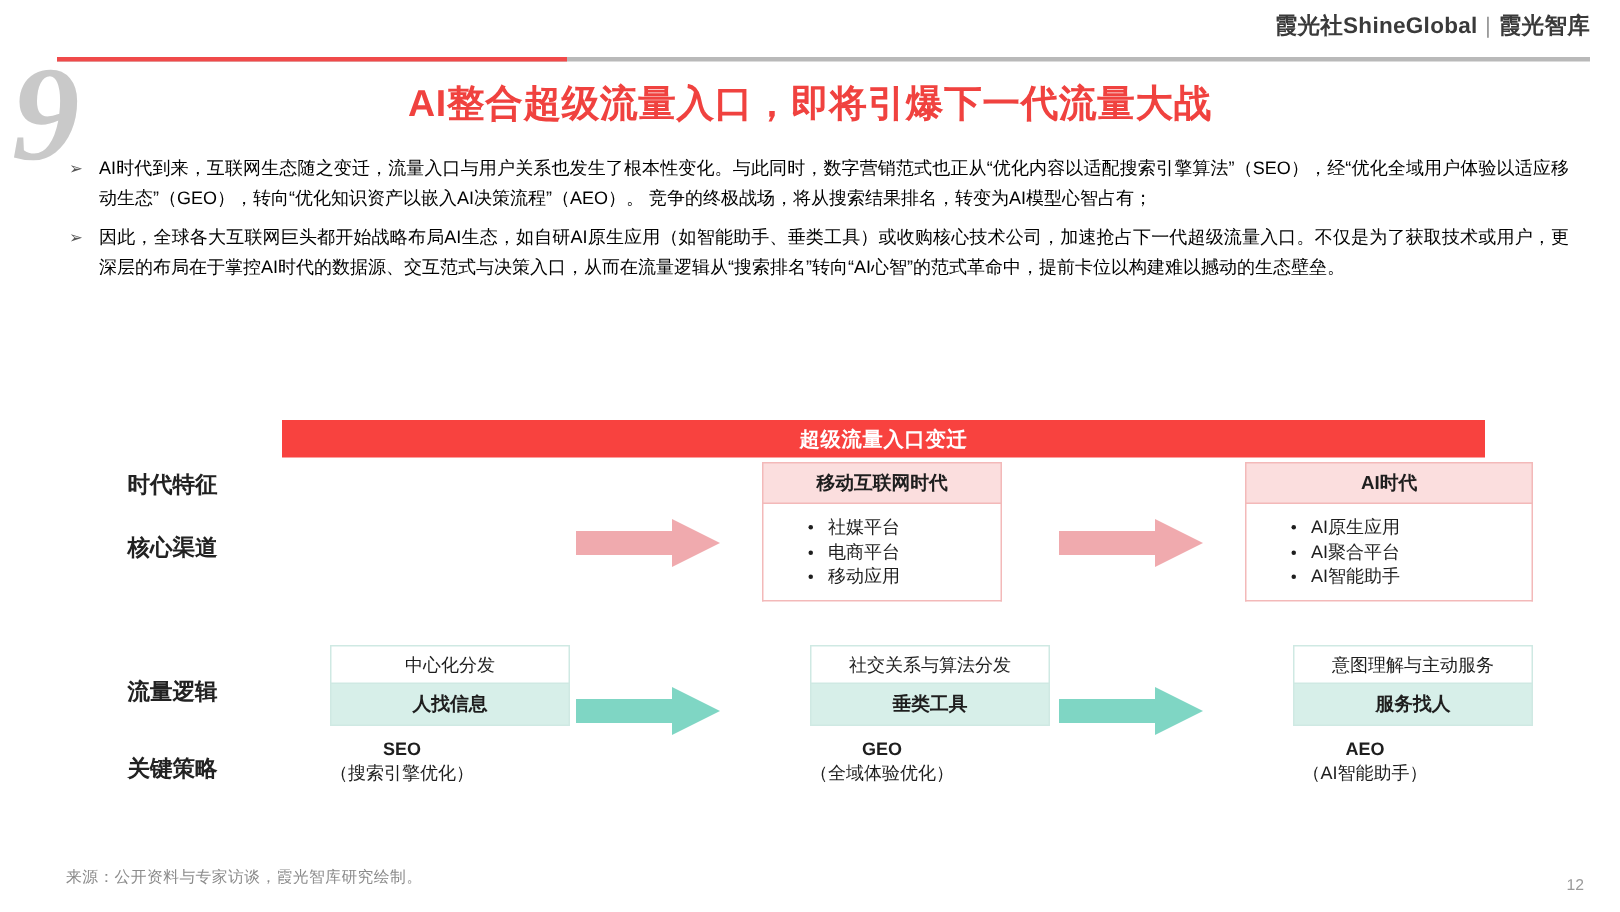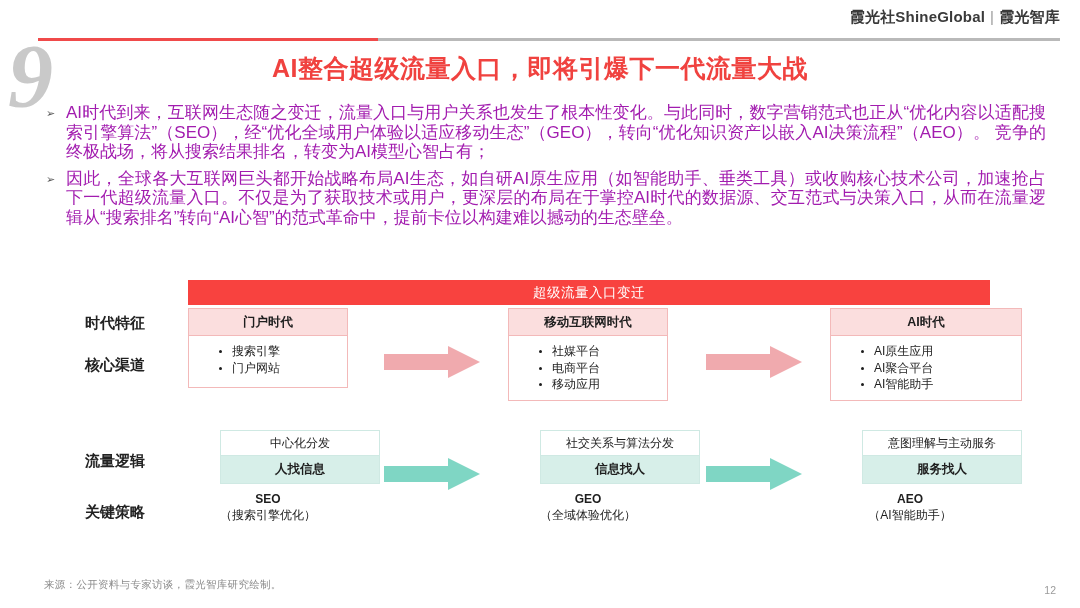--- a/index.html
+++ b/index.html
@@ -46,37 +46,37 @@
 
   
   .bullets{position:absolute;left:46px;top:103px;width:1000px;}
   .bullet{display:flex;align-items:flex-start;margin-bottom:7px;}
   .bullet .mark{
     flex:0 0 auto;width:20px;
     font-size:11px;color:#555;line-height:19px;padding-top:1px;
   }
   .bullet .txt{
     flex:1 1 auto;
-    font-size:17px;line-height:19.5px;color:#a21caf;
+    font-size:12px;line-height:19.5px;color:#000000;
     text-align:justify;
   }
 
   
   .diagram{position:absolute;left:0;top:270px;width:1080px;height:300px;}
 
   .row-label{
     position:absolute;
     width:110px;text-align:center;
     font-size:15px;font-weight:700;color:#222;
   }
 
   .banner{
     position:absolute;left:188px;width:802px;
     display:flex;align-items:center;justify-content:center;
-    color:#fff;font-size:13.5px;font-weight:400;letter-spacing:.5px;
+    color:#fff;font-size:13.5px;font-weight:700;letter-spacing:.5px;
   }
   .banner-red{top:10px;height:25px;background:#f8423f;}
   .banner-teal{top:265px;height:26px;background:#7fd6c4;}
 
   
   .era{position:absolute;width:160px;}
   .era .head{
     height:28px;background:#fbdede;border:1px solid #f3b9b9;
     display:flex;align-items:center;justify-content:center;
     font-size:12.5px;font-weight:700;color:#1e1e1e;
@@ -158,29 +158,20 @@
 
   <div class="diagram">
 
     <div class="row-label" style="left:60px;top:44px;">时代特征</div>
     <div class="row-label" style="left:60px;top:86px;">核心渠道</div>
     <div class="row-label" style="left:60px;top:182px;">流量逻辑</div>
     <div class="row-label" style="left:60px;top:233px;">关键策略</div>
 
     <div class="banner banner-red">超级流量入口变迁</div>
 
-    <div class="era" style="left:188px;top:38px;width:160px;">
-      <div class="head">门户时代</div>
-      <div class="body">
-        <ul>
-          <li>搜索引擎</li>
-          <li>门户网站</li>
-        </ul>
-      </div>
-    </div>
 
     <div class="era" style="left:508px;top:38px;width:160px;">
       <div class="head">移动互联网时代</div>
       <div class="body">
         <ul>
           <li>社媒平台</li>
           <li>电商平台</li>
           <li>移动应用</li>
         </ul>
       </div>
@@ -203,21 +194,21 @@
     <svg class="arrow" style="left:706px;top:76px;" width="96" height="32" viewBox="0 0 96 32">
       <polygon points="0,8 64,8 64,0 96,16 64,32 64,24 0,24" fill="#f0aaae"></polygon>
     </svg>
 
     <div class="logic" style="left:188px;top:160px;">
       <div class="top">中心化分发</div>
       <div class="bot">人找信息</div>
     </div>
     <div class="logic" style="left:508px;top:160px;">
       <div class="top">社交关系与算法分发</div>
-      <div class="bot">信息找人</div>
+      <div class="bot">垂类工具</div>
     </div>
     <div class="logic" style="left:830px;top:160px;">
       <div class="top">意图理解与主动服务</div>
       <div class="bot">服务找人</div>
     </div>
 
     <svg class="arrow" style="left:384px;top:188px;" width="96" height="32" viewBox="0 0 96 32">
       <polygon points="0,8 64,8 64,0 96,16 64,32 64,24 0,24" fill="#7fd6c4"></polygon>
     </svg>
     <svg class="arrow" style="left:706px;top:188px;" width="96" height="32" viewBox="0 0 96 32">

